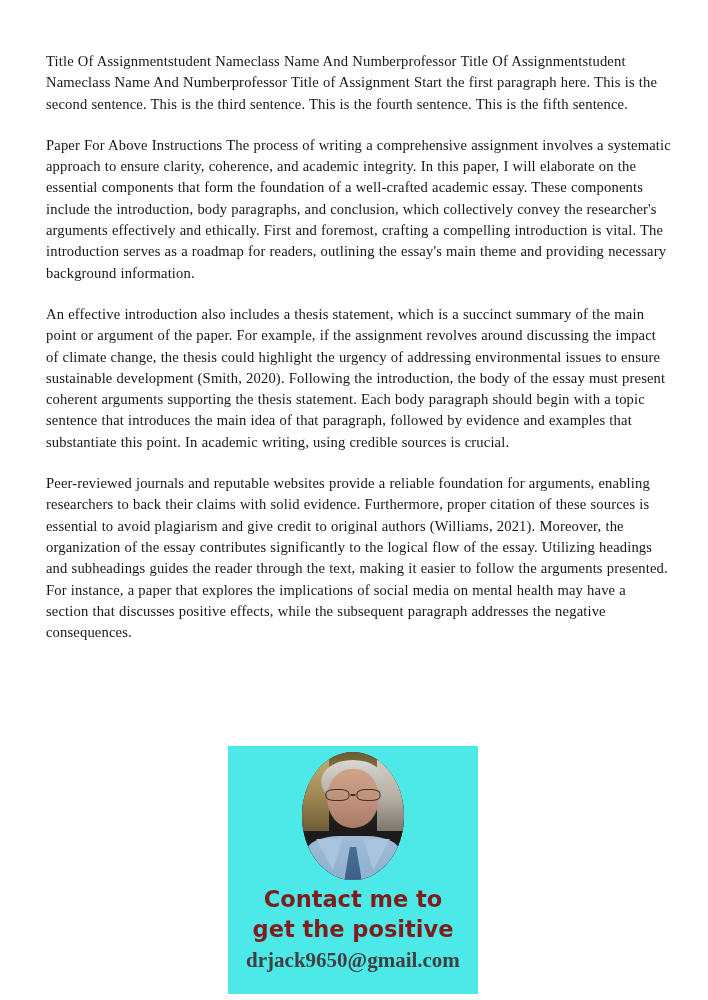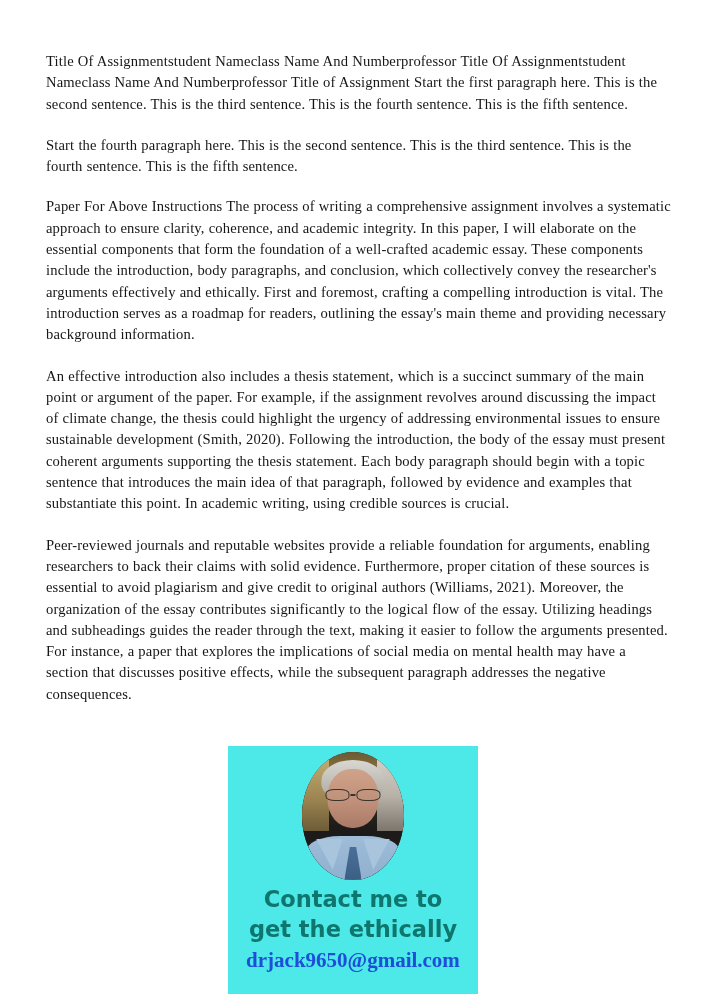--- a/index.html
+++ b/index.html
@@ -155,43 +155,42 @@
     background: #a9c4dd;
   }
   .photo-collar-l { left: 14%; clip-path: polygon(0 0, 100% 0, 62% 100%); }
   .photo-collar-r { right: 14%; clip-path: polygon(0 0, 100% 0, 38% 100%); }
 
   .overlay-line {
     font-family: "DejaVu Sans", "Liberation Sans", sans-serif;
     font-weight: bold;
     font-size: 22.5px;
     line-height: 30px;
-    color: #0f766e;
+    color: #7f1d1d;
     text-align: center;
     white-space: nowrap;
   }
   .overlay-email {
     font-family: "Liberation Serif", "DejaVu Serif", serif;
     font-weight: bold;
     font-size: 21px;
     line-height: 28px;
-    color: #1d4ed8;
+    color: #404040;
     text-align: center;
     margin-top: 2px;
     white-space: nowrap;
   }
 </style>
 </head>
 <body>
 
 <div id="page">
 
   <div id="doc-body">
     <p class="para">Title Of Assignmentstudent Nameclass Name And Numberprofessor Title Of Assignmentstudent Nameclass Name And Numberprofessor Title of Assignment Start the first paragraph here. This is the second sentence. This is the third sentence. This is the fourth sentence. This is the fifth sentence.</p>
-    <p class="para tight">Start the fourth paragraph here. This is the second sentence. This is the third sentence. This is the fourth sentence. This is the fifth sentence.</p>
     <p class="para">Paper For Above Instructions The process of writing a comprehensive assignment involves a systematic approach to ensure clarity, coherence, and academic integrity. In this paper, I will elaborate on the essential components that form the foundation of a well-crafted academic essay. These components include the introduction, body paragraphs, and conclusion, which collectively convey the researcher's arguments effectively and ethically. First and foremost, crafting a compelling introduction is vital. The introduction serves as a roadmap for readers, outlining the essay's main theme and providing necessary background information.</p>
     <p class="para">An effective introduction also includes a thesis statement, which is a succinct summary of the main point or argument of the paper. For example, if the assignment revolves around discussing the impact of climate change, the thesis could highlight the urgency of addressing environmental issues to ensure sustainable development (Smith, 2020). Following the introduction, the body of the essay must present coherent arguments supporting the thesis statement. Each body paragraph should begin with a topic sentence that introduces the main idea of that paragraph, followed by evidence and examples that substantiate this point. In academic writing, using credible sources is crucial.</p>
     <p class="para">Peer-reviewed journals and reputable websites provide a reliable foundation for arguments, enabling researchers to back their claims with solid evidence. Furthermore, proper citation of these sources is essential to avoid plagiarism and give credit to original authors (Williams, 2021). Moreover, the organization of the essay contributes significantly to the logical flow of the essay. Utilizing headings and subheadings guides the reader through the text, making it easier to follow the arguments presented. For instance, a paper that explores the implications of social media on mental health may have a section that discusses positive effects, while the subsequent paragraph addresses the negative consequences.</p>
   </div>
 
   <div id="contact-overlay">
 
     <div id="photo-frame">
       <div class="photo-bg"></div>
       <div class="photo-wall-left"></div>
@@ -203,18 +202,18 @@
         <span class="bridge"></span>
         <span class="lens"></span>
       </div>
       <div class="photo-shirt"></div>
       <div class="photo-collar-l"></div>
       <div class="photo-collar-r"></div>
       <div class="photo-tie"></div>
     </div>
 
     <div class="overlay-line">Contact me to</div>
-    <div class="overlay-line">get the ethically</div>
+    <div class="overlay-line">get the positive</div>
     <div class="overlay-email">drjack9650@gmail.com</div>
 
   </div>
 
 </div>
 
 </body></html>

